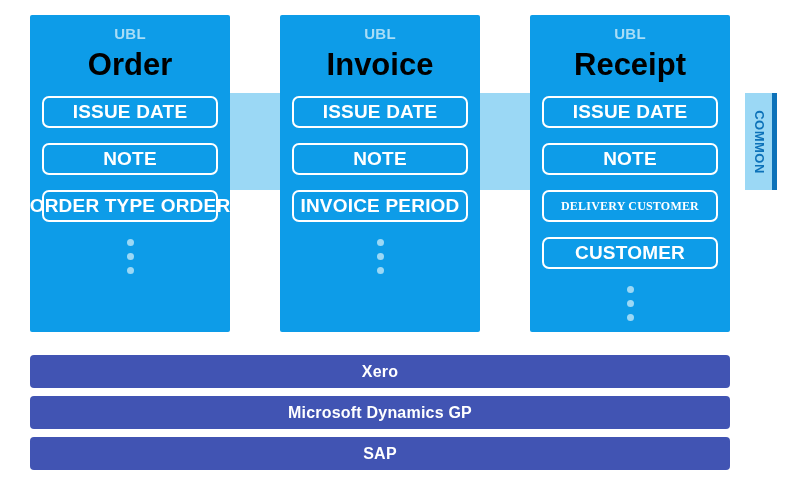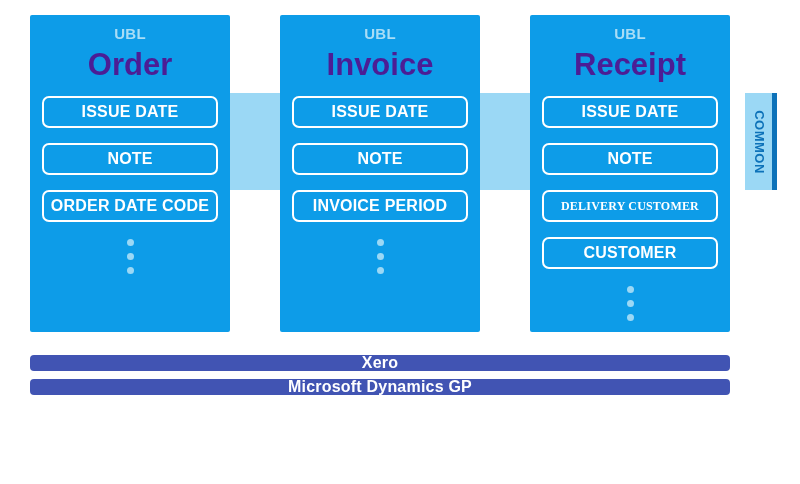--- a/index.html
+++ b/index.html
@@ -74,40 +74,40 @@
     align-items: center;
   }
   .card-kind {
     color: #a9ddf6;
     font-size: 15px;
     font-weight: bold;
     line-height: 20px;
     letter-spacing: 0.3px;
   }
   .card-title {
-    color: #4c1d95;
+    color: #000000;
     font-size: 31px;
     font-weight: bold;
     line-height: 42px;
     margin-bottom: 10px;
     white-space: nowrap;
   }
   .field-list {
     width: 100%;
     display: flex;
     flex-direction: column;
     align-items: stretch;
   }
   .field {
     height: 32px;
     margin-bottom: 15px;
     border: 2px solid #ffffff;
     border-radius: 7px;
     color: #ffffff;
-    font-size: 16px;
+    font-size: 19px;
     font-weight: bold;
     display: flex;
     align-items: center;
     justify-content: center;
     box-sizing: border-box;
     letter-spacing: 0.2px;
     white-space: nowrap;
   }
   .field.small {
     font-size: 12px;
@@ -131,21 +131,21 @@
   .bars {
     position: absolute;
     left: 30px;
     top: 355px;
     width: 700px;
     display: flex;
     flex-direction: column;
     gap: 8px;
   }
   .bar {
-    height: 16px;
+    height: 33px;
     background: #4154b3;
     border-radius: 4px;
     color: #ffffff;
     font-size: 16px;
     font-weight: bold;
     display: flex;
     align-items: center;
     justify-content: center;
     letter-spacing: 0.2px;
   }
@@ -162,21 +162,21 @@
   </div>
 
   <div class="cards">
 
     <div class="card">
       <div class="card-kind">UBL</div>
       <div class="card-title">Order</div>
       <div class="field-list">
         <div class="field">ISSUE DATE</div>
         <div class="field">NOTE</div>
-        <div class="field">ORDER DATE CODE</div>
+        <div class="field">ORDER TYPE ORDER</div>
       </div>
       <div class="ellipsis">
         <span class="dot"></span>
         <span class="dot"></span>
         <span class="dot"></span>
       </div>
     </div>
 
     <div class="card">
       <div class="card-kind">UBL</div>
@@ -207,15 +207,16 @@
         <span class="dot"></span>
         <span class="dot"></span>
       </div>
     </div>
 
   </div>
 
   <div class="bars">
     <div class="bar">Xero</div>
     <div class="bar">Microsoft Dynamics GP</div>
+    <div class="bar">SAP</div>
   </div>
 
 </div>
 
 </body></html>

